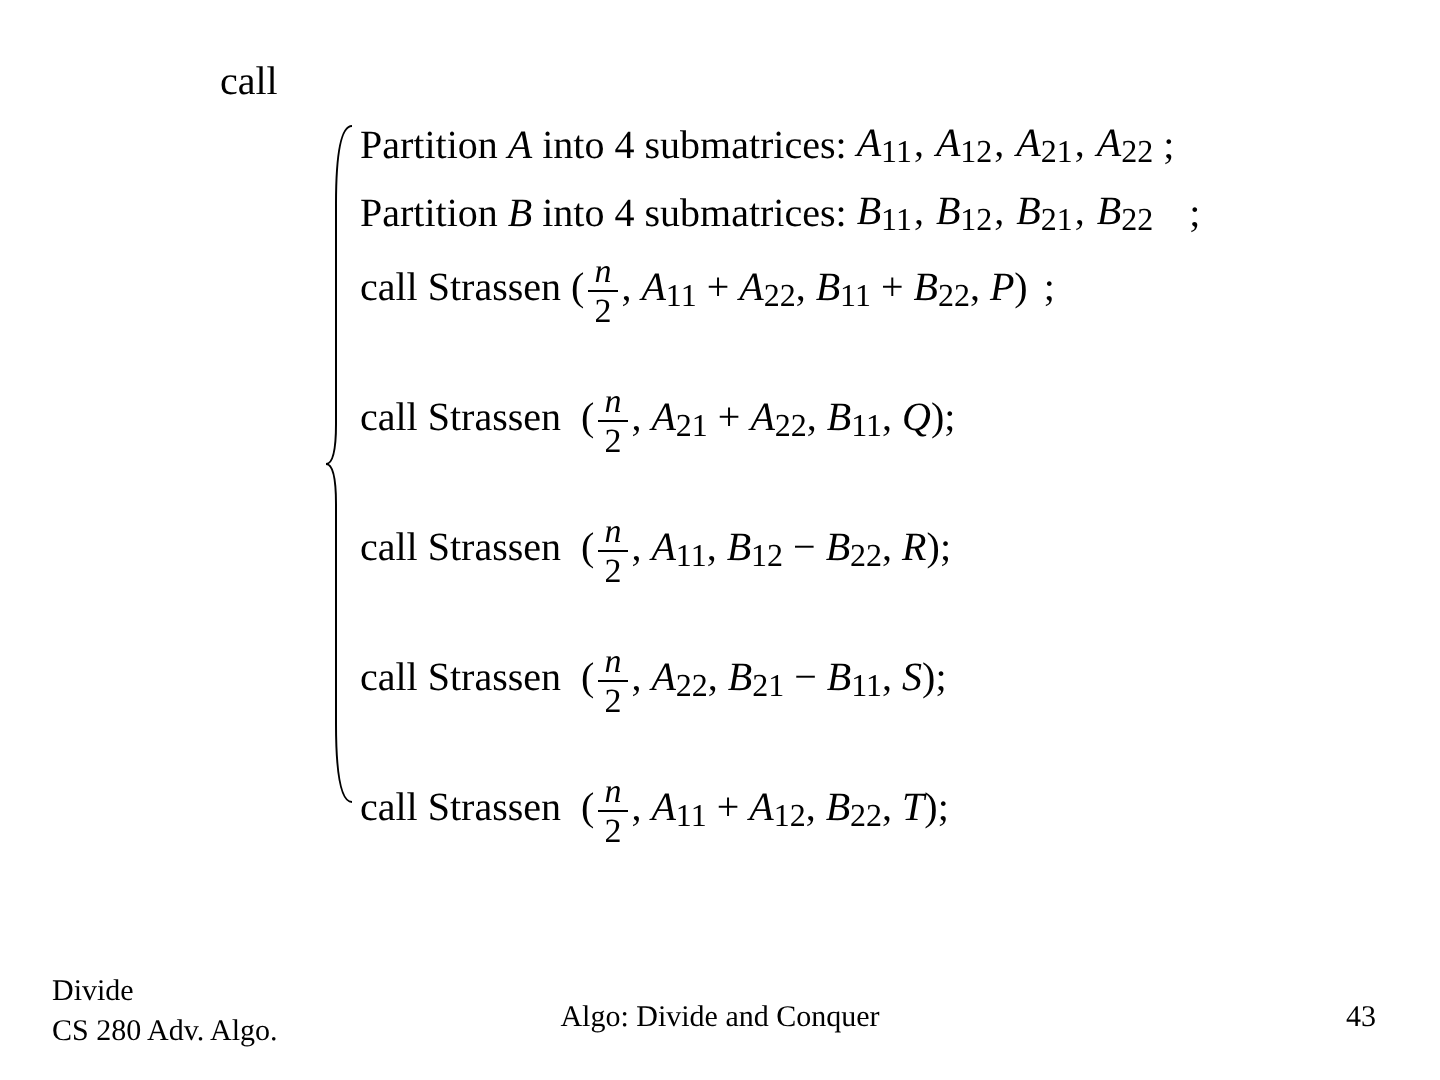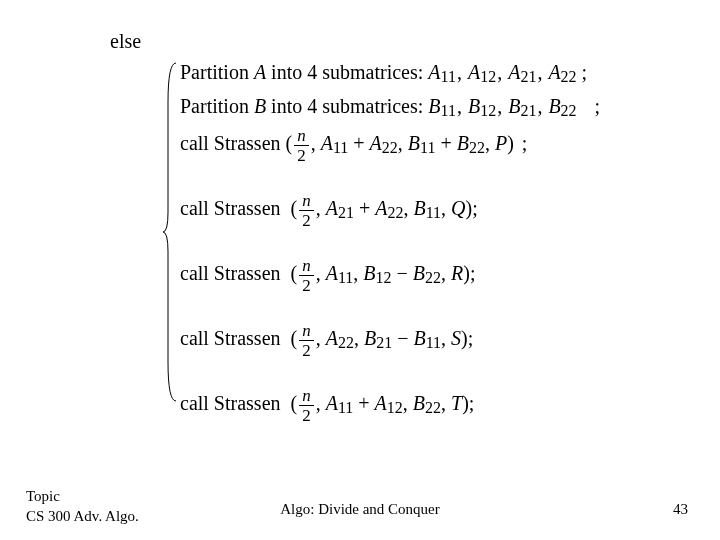--- a/index.html
+++ b/index.html
@@ -104,21 +104,21 @@
   }
   .spacer-md {
     display: inline-block;
     width: 8px;
   }
 </style>
 </head>
 <body>
 
 <div class="content">
-  <div class="else-kw">else</div>
+  <div class="else-kw">call</div>
   <div class="block">
     <svg class="brace" viewBox="0 0 14 340" preserveAspectRatio="none">
       <path d="M13 1 Q5 1 5 40 L5 150 Q5 170 0 170 Q5 170 5 190 L5 300 Q5 339 13 339" fill="none" stroke="#000" stroke-width="1"></path>
     </svg>
 
     <div class="line">
       <span>Partition </span><span class="ital">A</span><span> into 4 submatrices: </span><span class="math"><span class="ital">A</span><span class="sub">11</span><span class="sep">,</span> <span class="ital">A</span><span class="sub">12</span><span class="sep">,</span> <span class="ital">A</span><span class="sub">21</span><span class="sep">,</span> <span class="ital">A</span><span class="sub">22</span></span> <span>;</span>
     </div>
 
     <div class="line">
@@ -143,18 +143,18 @@
 
     <div class="call-line">
       <span>call Strassen</span>&nbsp; <span>(</span><span class="frac"><span class="num">n</span><span class="den">2</span></span><span>,</span> <span class="ital">A</span><span class="sub">11</span><span> + </span><span class="ital">A</span><span class="sub">12</span><span>,</span> <span class="ital">B</span><span class="sub">22</span><span>,</span> <span class="ital">T</span><span>)</span><span>;</span>
     </div>
 
   </div>
 </div>
 
 <div class="footer">
   <div class="foot-left">
-    <div>Topic</div>
-    <div>CS 300 Adv. Algo.</div>
+    <div>Divide</div>
+    <div>CS 280 Adv. Algo.</div>
   </div>
   <div class="foot-center">Algo: Divide and Conquer</div>
   <div class="foot-right">43</div>
 </div>
 
 </body></html>

